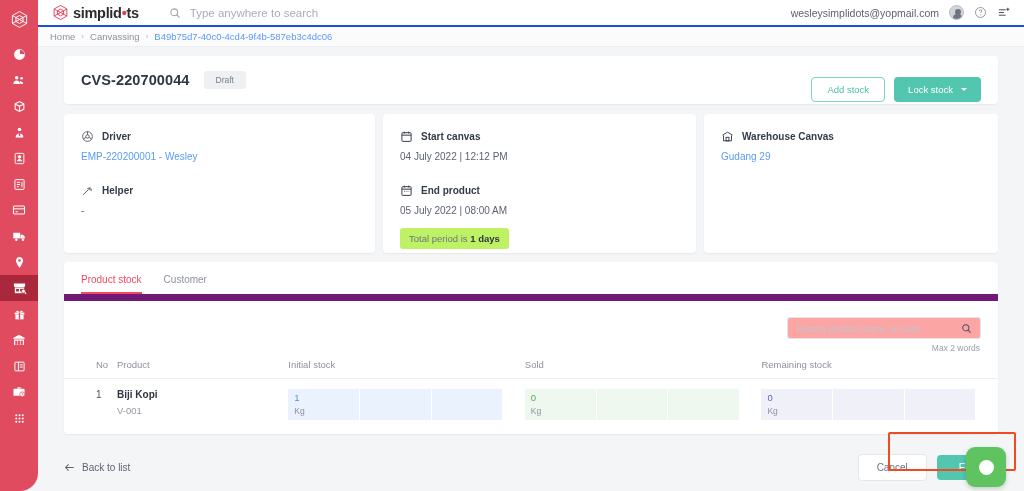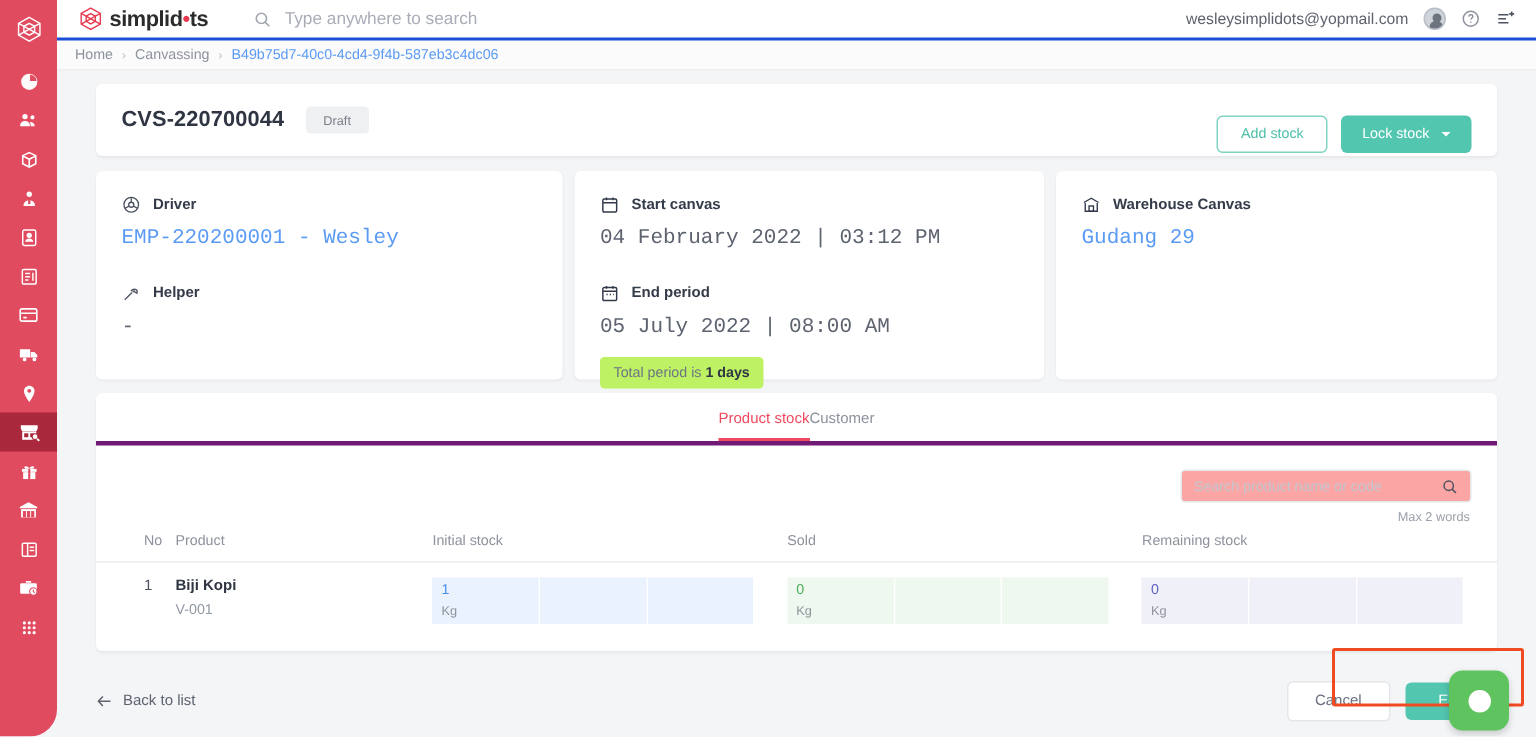--- a/index.html
+++ b/index.html
@@ -113,35 +113,35 @@
   .caret{ display:inline-block; width:0;height:0;border-left:3px solid transparent;border-right:3px solid transparent;border-top:3.5px solid #fff; margin-left:2px;}
 
   
   .infocard{ position:absolute; top:67px; height:139px; padding:16px 17px; }
   #info-driver{ left:26px; width:311px; }
   #info-canvas{ left:345px; width:313px; }
   #info-warehouse{ left:666px; right:26px; }
 
   .info-row{ display:flex; align-items:center; gap:8px; }
   .info-label{ font-size:10px; font-weight:700; color:#343b49; }
-  .info-value{ font-size:14px; color:#5d636f; margin-top:8px;font-family:Liberation Mono, monospace; }
+  .info-value{ font-size:10px; color:#5d636f; margin-top:8px; }
   .info-value.link{ color:#5b9bf3; cursor:pointer; }
   .gap-block{ margin-top:22px; }
   .period-chip{
     display:inline-block; margin-top:12px; background:#bef264; color:#6d7383;
     font-size:9.5px; padding:5px 9px; border-radius:3px;
   }
   .period-chip b{ color:#2f3542; }
 
   
   #tablecard{
     position:absolute; left:26px; right:26px; top:215px; height:172px;
     padding:0;
   }
-  .tabs{ display:flex; padding:12px 17px 0 17px; border-bottom:3px solid #701a75;justify-content:center; }
+  .tabs{ display:flex; gap:22px; padding:12px 17px 0 17px; border-bottom:7px solid #701a75; }
   .tab{ font-size:10px; color:#8d929c; padding-bottom:7px; cursor:pointer; }
   .tab.active{ color:#ef4a5f; border-bottom:2px solid #ef4a5f; }
 
   .search-row{ display:flex; justify-content:flex-end; padding:16px 17px 0 17px; }
   .search-box{
     width:194px; height:22px; border:1px solid #e4e6ea; border-radius:3px;
     display:flex; align-items:center; padding:0 8px; background:#fca5a5;
   }
   .search-box input{
     border:none; outline:none; flex:1; font-size:9.5px; color:#3b4250;
@@ -423,32 +423,32 @@
   <div class="card infocard" id="info-canvas">
     <div class="info-row">
       <svg width="13" height="13" viewBox="0 0 24 24" fill="none" stroke="#32394a" stroke-width="1.8">
         <rect x="3.5" y="5" width="17" height="16" rx="1.5"></rect>
           <line x1="3.5" y1="9.5" x2="20.5" y2="9.5"></line>
           <line x1="8" y1="3" x2="8" y2="6.5"></line>
           <line x1="16" y1="3" x2="16" y2="6.5"></line>
       </svg>
       <span class="info-label">Start canvas</span>
     </div>
-    <div class="info-value">04 February 2022 | 03:12 PM</div>
+    <div class="info-value">04 July 2022 | 12:12 PM</div>
     <div class="info-row gap-block">
       <svg width="13" height="13" viewBox="0 0 24 24" fill="none" stroke="#32394a" stroke-width="1.8">
         <rect x="3.5" y="5" width="17" height="16" rx="1.5"></rect>
           <line x1="3.5" y1="9.5" x2="20.5" y2="9.5"></line>
           <line x1="8" y1="3" x2="8" y2="6.5"></line>
           <line x1="16" y1="3" x2="16" y2="6.5"></line>
           <line x1="8" y1="13.5" x2="9.5" y2="13.5"></line>
           <line x1="12" y1="13.5" x2="13.5" y2="13.5"></line>
           <line x1="16" y1="13.5" x2="17" y2="13.5"></line>
       </svg>
-      <span class="info-label">End period</span>
+      <span class="info-label">End product</span>
     </div>
     <div class="info-value">05 July 2022 | 08:00 AM</div>
     <div class="period-chip">
       <span>Total period is </span><b>1 days</b>
     </div>
   </div>
 
   <div class="card infocard" id="info-warehouse">
     <div class="info-row">
       <svg width="13" height="13" viewBox="0 0 24 24" fill="none" stroke="#32394a" stroke-width="1.7">

